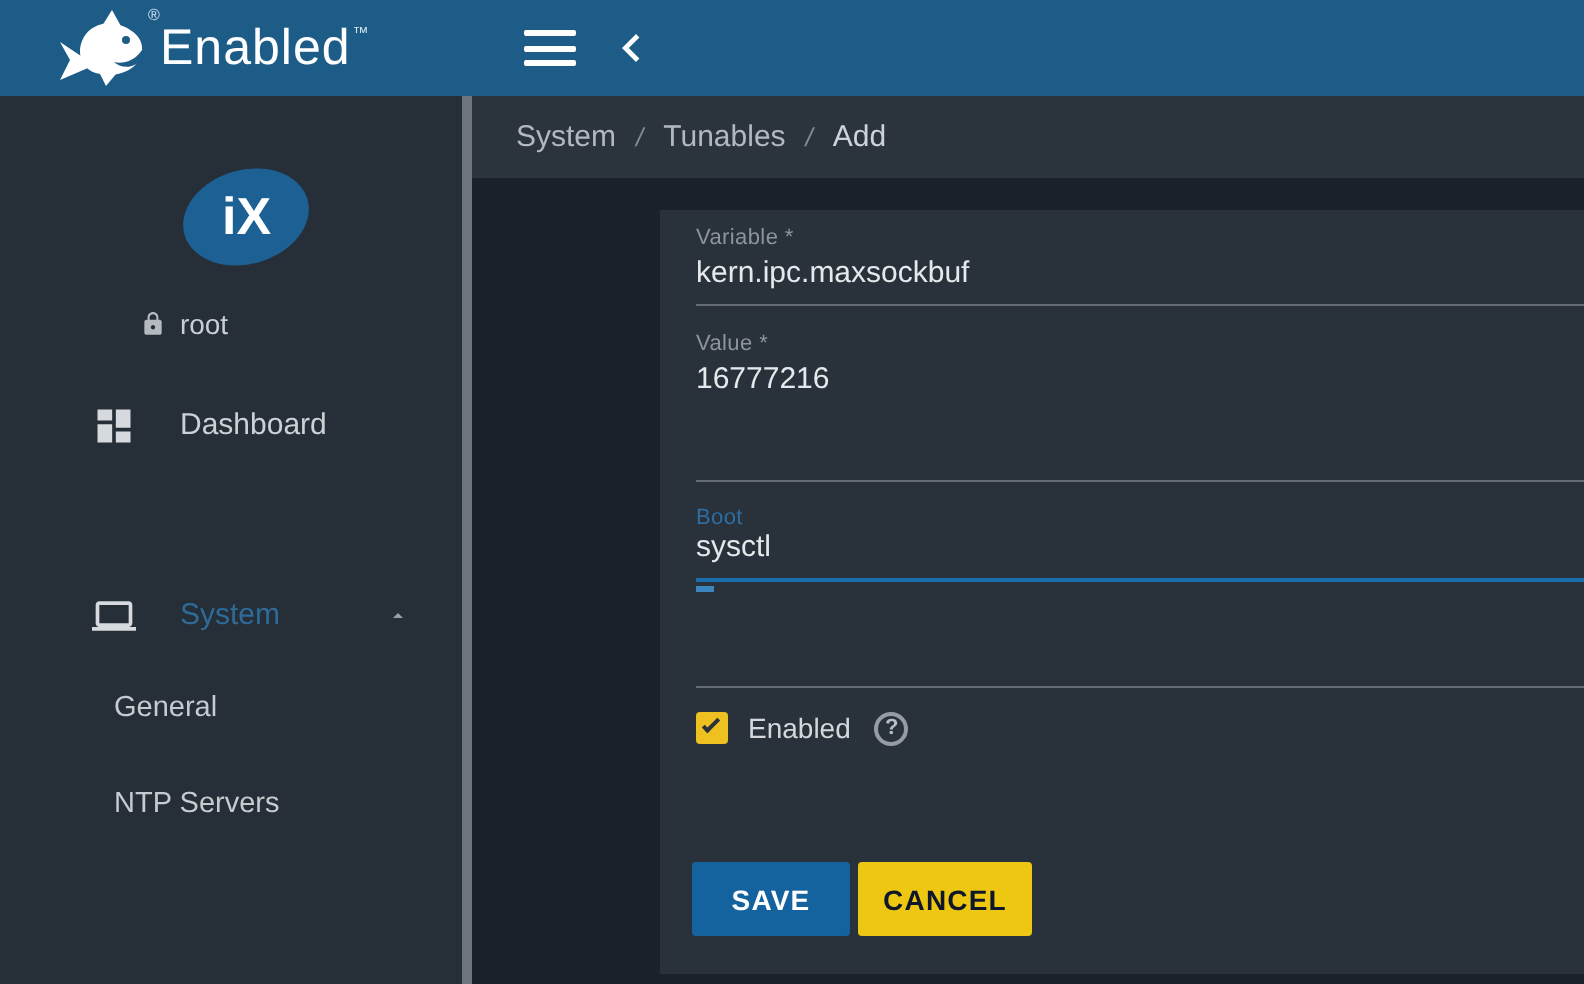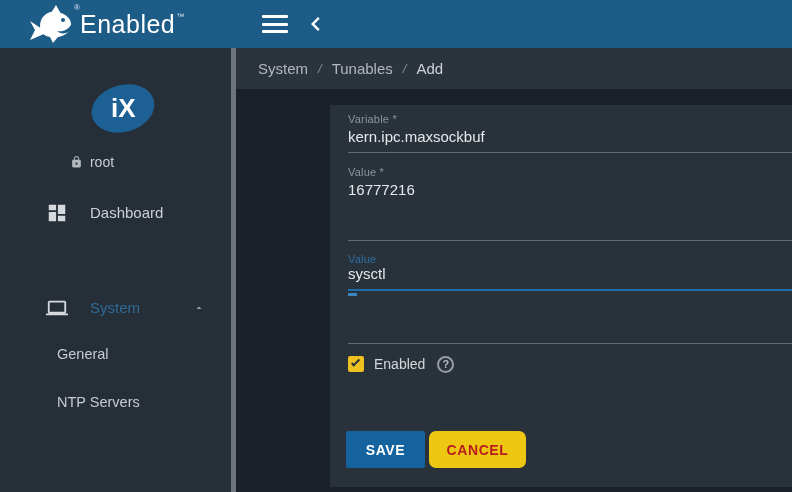--- a/index.html
+++ b/index.html
@@ -59,21 +59,21 @@
   .checkbox { position:relative; width:16px; height:16px; background:#eec120; border-radius:2px; cursor:pointer; }
   .checkbox .check { position:absolute; left:3px; top:4px; width:9px; height:4px;
                      border-left:2px solid #29323b; border-bottom:2px solid #29323b; transform:rotate(-45deg); }
   .enabled-label { margin-left:10px; font-size:14px; color:#d4d8db; }
   .help-icon { margin-left:12px; width:17px; height:17px; border:2px solid #969ca2; border-radius:50%;
                display:flex; align-items:center; justify-content:center; cursor:pointer; }
   .help-icon span { color:#b9bec3; font-size:11px; font-weight:700; line-height:1; }
   .btn { position:absolute; top:23px; height:37px; border:none; border-radius:2px; cursor:pointer;
          font-family:"Liberation Sans", sans-serif; font-size:14px; font-weight:700; letter-spacing:0.6px; }
   .btn-save { left:16px; width:79px; background:#15639e; color:#ffffff; }
-  .btn-cancel { left:99px; width:97px; background:#eec712; color:#b91c1c;border-radius:7px; }
+  .btn-cancel { left:99px; width:87px; background:#eec712; color:#0f172a; }
 </style>
 </head>
 <body>
 
 <div class="screen">
 
   <div class="header">
     <div class="brand">
       <svg class="shark" viewBox="0 0 48 40">
         <path fill="#ffffff" d="M13 22 C13 12 22 6 31 8 C39 10 45 15 44 22 C43 30 33 35 23 33 C17 32 13 28 13 22 Z"></path>
@@ -146,21 +146,21 @@
   <div class="card form-card">
 
     <span class="f-label" style="top:8px">Variable *</span>
     <input class="f-input" style="top: 21px;" value="kern.ipc.maxsockbuf">
     <div class="rule" style="top:47px"></div>
 
     <span class="f-label" style="top:61px">Value *</span>
     <input class="f-input" style="top: 74px;" value="16777216">
     <div class="rule" style="top:135px"></div>
 
-    <span class="f-label focused" style="top:148px">Value</span>
+    <span class="f-label focused" style="top:148px">Boot</span>
     <input class="f-input" style="top: 158px;" value="sysctl">
     <div class="rule focus-rule" style="top:184px"></div>
     <div class="ripple-nub" style="top:188px"></div>
 
     <div class="rule" style="top:238px"></div>
 
     <div class="enabled-row">
       <div class="checkbox">
         <div class="check"></div>
       </div>

